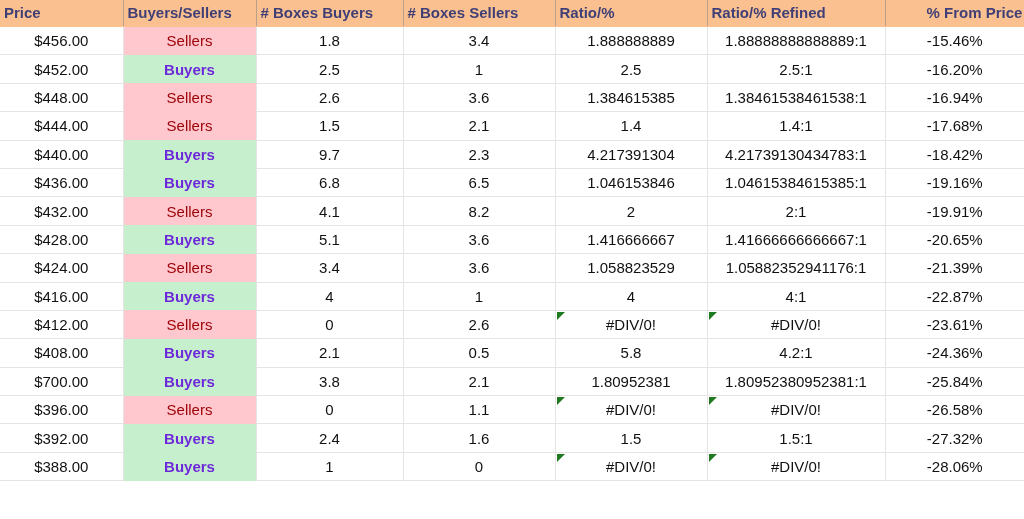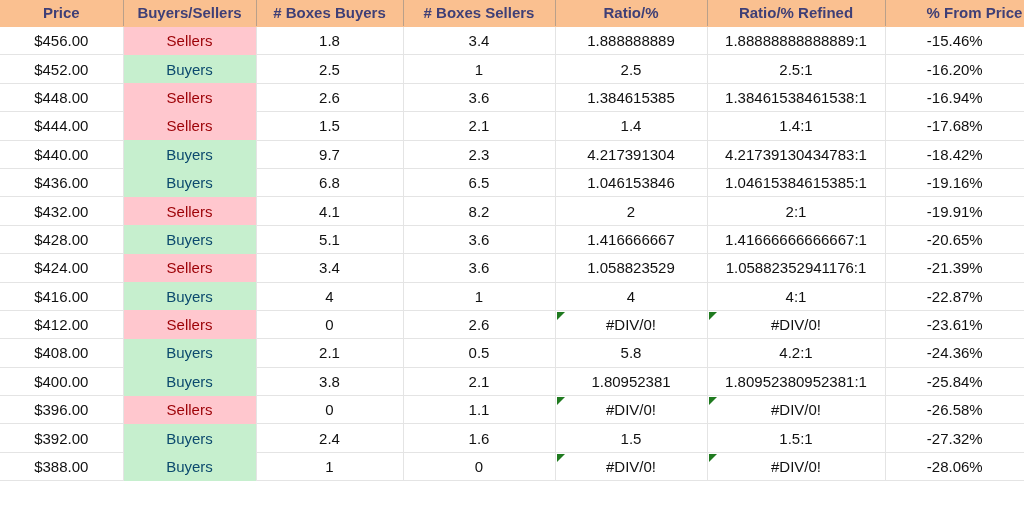--- a/index.html
+++ b/index.html
@@ -28,21 +28,21 @@
   table.sheet col.c-pct        { width: 139px; }
 
   thead th {
     height: 26px;
     line-height: 26px;
     padding: 0 4px;
     background: #fac090;
     color: #3f3f76;
     font-weight: bold;
     font-size: 15px;
-    text-align: center;
+    text-align: left;
     border-right: 1px solid #b9a08a;
     border-bottom: 1px solid #fac090;
     white-space: nowrap;
     overflow: hidden;
   }
   thead th:last-child { border-right: none; padding-left: 41px; }
 
   tbody td {
     height: 27.4px;
     padding: 0 8px;
@@ -60,22 +60,23 @@
   tbody td.col-price { border-right: 1px solid #e4e4e4; }
 
   td.flag-sellers {
     background: #ffc7ce;
     color: #9c0006;
     border-bottom: none;
     margin-left: 45px;
   }
   td.flag-buyers {
     background: #c6efce;
-    color: #0c4a6e;
+    color: #6d28d9;
     border-bottom: none;
+    font-weight: bold;
   }
 
   
   td.err::before {
     content: "";
     position: absolute;
     left: 1px;
     top: 1px;
     width: 0;
     height: 0;
@@ -210,21 +211,21 @@
       <tr>
         <td class="col-price">$408.00</td>
         <td class="flag-buyers">Buyers</td>
         <td>2.1</td>
         <td>0.5</td>
         <td>5.8</td>
         <td>4.2:1</td>
         <td>-24.36%</td>
       </tr>
       <tr>
-        <td class="col-price">$400.00</td>
+        <td class="col-price">$700.00</td>
         <td class="flag-buyers">Buyers</td>
         <td>3.8</td>
         <td>2.1</td>
         <td>1.80952381</td>
         <td>1.80952380952381:1</td>
         <td>-25.84%</td>
       </tr>
       <tr>
         <td class="col-price">$396.00</td>
         <td class="flag-sellers">Sellers</td>

